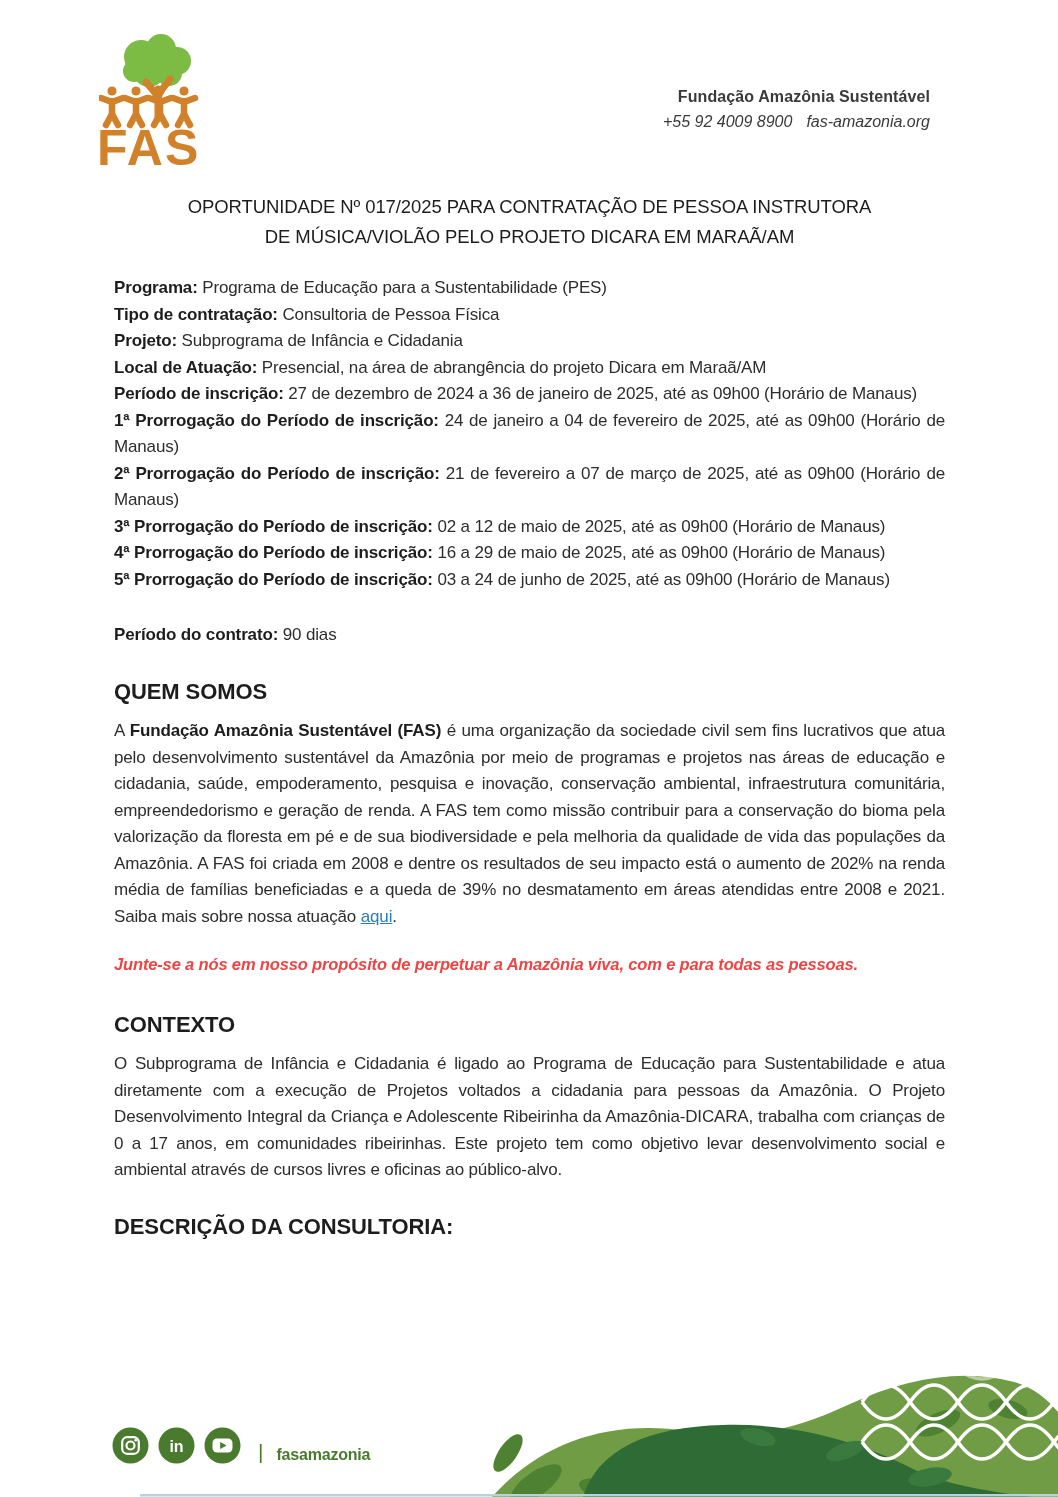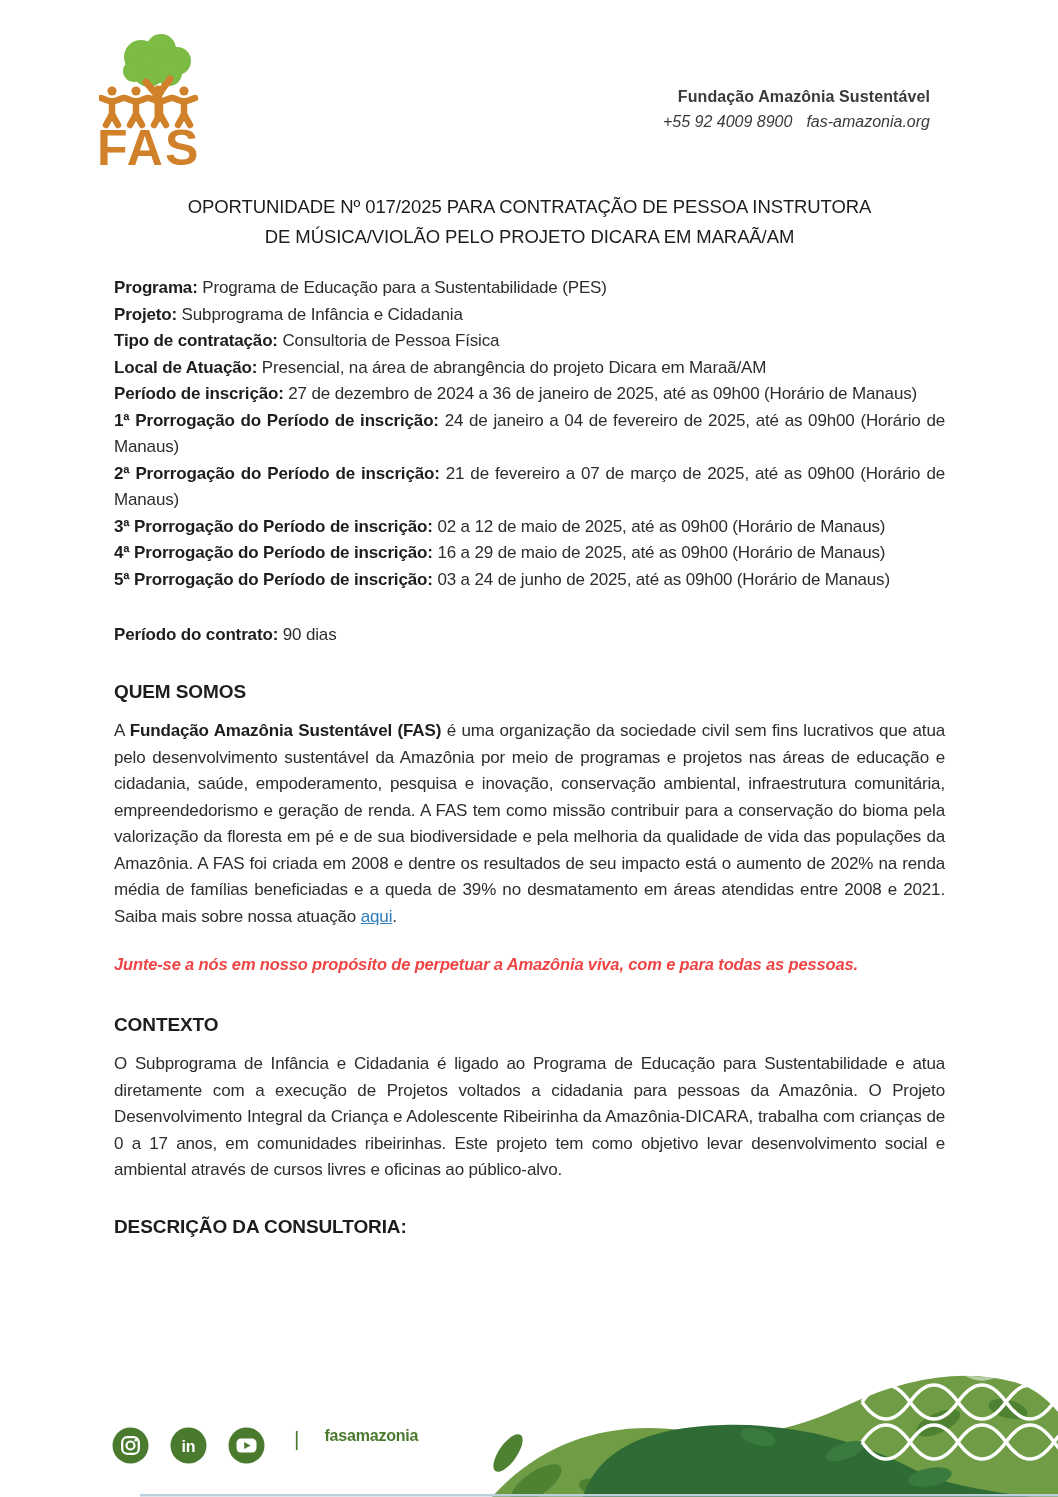--- a/index.html
+++ b/index.html
@@ -10,30 +10,30 @@
   .contact{position:absolute;right:128px;top:84px;text-align:right;font-size:16px;line-height:25px;color:#3a3a3a;}
   .contact .org{font-weight:bold;letter-spacing:.1px;}
   .contact .addr,.contact .phoneline{font-style:italic;}
   .contact .phoneline .gap{display:inline-block;width:14px;}
   
   .content{position:absolute;left:114px;top:192px;width:831px;font-size:17px;line-height:26.5px;letter-spacing:-0.15px;}
   .title{font-size:18.5px;line-height:30px;font-weight:normal;text-align:center;color:#1d1d1d;margin:0 0 23px 0;letter-spacing:-0.1px;}
   .field{margin:0;text-align:justify;}
   .bold{font-weight:bold;color:#1d1d1d;}
   .contract-line{margin-top:29px;}
-  .sec{font-size:19px;font-weight:bold;color:#1d1d1d;margin:30px 0 13px 0;letter-spacing:-0.1px;}
+  .sec{font-size:22px;font-weight:bold;color:#1d1d1d;margin:30px 0 13px 0;letter-spacing:-0.1px;}
   .sec.tight{margin-bottom:0;}
   .para{margin:0;text-align:justify;}
   .link{color:#2d7bb8;text-decoration:underline;cursor:pointer;}
   .tagline{margin:21px 0 0 0;font-weight:bold;font-style:italic;text-align:justify;font-size:16.5px;color:#ef4444;}
   .mt34{margin-top:34px;}
   
   .footer{position:absolute;left:0;bottom:0;width:1058px;height:140px;}
   .footer svg.hills{position:absolute;left:0;top:0;}
-  .social{position:absolute;left:112px;top:70px;display:flex;align-items:flex-start;gap:21px;}
+  .social{position:absolute;left:112px;top:70px;display:flex;align-items:flex-end;gap:9px;}
   .social .divider{color:#4a7a2e;font-size:21px;font-weight:400;margin:0 4px 0 8px;}
   .social .handle{color:#4a7a2e;font-size:16px;font-weight:bold;letter-spacing:-0.2px;}
   .icon-btn{display:block;width:37px;height:37px;}
 </style>
 </head>
 <body>
 
 <div class="page">
 
   <div class="logo">
@@ -93,23 +93,23 @@
 
     <div class="title">
       <div>OPORTUNIDADE Nº 017/2025 PARA CONTRATAÇÃO DE PESSOA INSTRUTORA</div>
       <div>DE MÚSICA/VIOLÃO PELO PROJETO DICARA EM MARAÃ/AM</div>
     </div>
 
     <div class="details">
 
         <p class="field"><span class="bold">Programa:</span> <span>Programa de Educação para a Sustentabilidade (PES)</span></p>
 
+        <p class="field"><span class="bold">Tipo de contratação:</span> <span>Consultoria de Pessoa Física</span></p>
+
         <p class="field"><span class="bold">Projeto:</span> <span>Subprograma de Infância e Cidadania</span></p>
-
-        <p class="field"><span class="bold">Tipo de contratação:</span> <span>Consultoria de Pessoa Física</span></p>
 
         <p class="field"><span class="bold">Local de Atuação:</span> <span>Presencial, na área de abrangência do projeto Dicara em Maraã/AM</span></p>
 
         <p class="field"><span class="bold">Período de inscrição:</span> <span>27 de dezembro de 2024 a 36 de janeiro de 2025, até as 09h00 (Horário de Manaus)</span></p>
 
         <p class="field"><span class="bold">1ª Prorrogação do Período de inscrição:</span> <span>24 de janeiro a 04 de fevereiro de 2025, até as 09h00 (Horário de Manaus)</span></p>
 
         <p class="field"><span class="bold">2ª Prorrogação do Período de inscrição:</span> <span>21 de fevereiro a 07 de março de 2025, até as 09h00 (Horário de Manaus)</span></p>
 
         <p class="field"><span class="bold">3ª Prorrogação do Período de inscrição:</span> <span>02 a 12 de maio de 2025, até as 09h00 (Horário de Manaus)</span></p>

